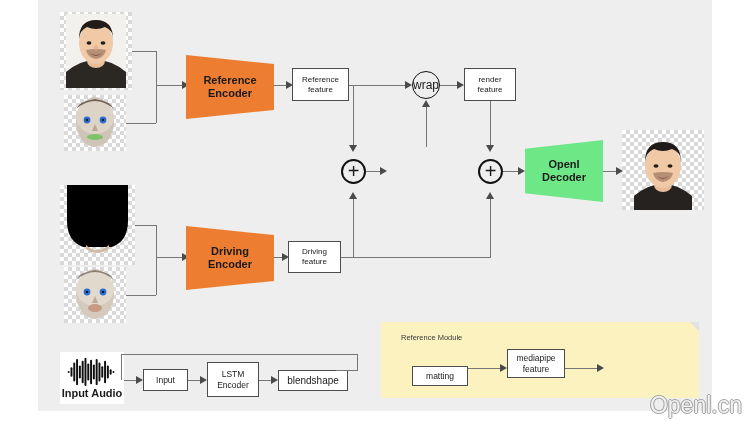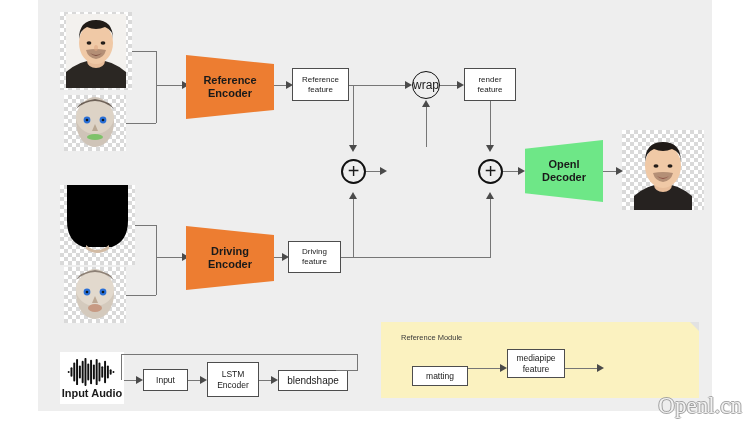--- a/index.html
+++ b/index.html
@@ -172,21 +172,21 @@
     margin-top: 1px;
     text-align: right;
   }
 
   
   #watermark {
     position: absolute;
     right: 8px;
     bottom: 2px;
     font-size: 23px;
-    font-family: Liberation Serif, serif;
+    font-family: Liberation Sans, sans-serif;
     color: rgba(255,255,255,0.88);
     text-shadow:
        1px 0 0 rgba(150,150,150,0.85),
       -1px 0 0 rgba(150,150,150,0.85),
        0 1px 0 rgba(150,150,150,0.85),
        0 -1px 0 rgba(150,150,150,0.85);
     letter-spacing: 0px;
     pointer-events: none;
   }
 </style>

